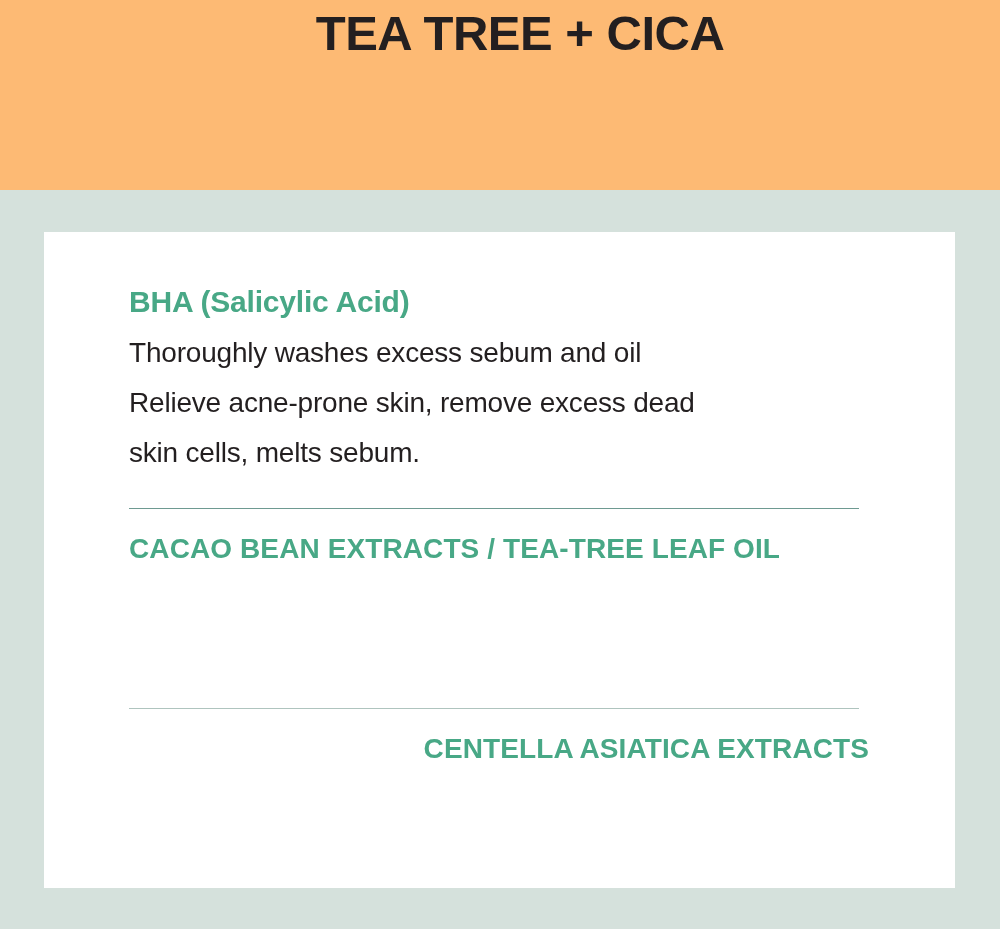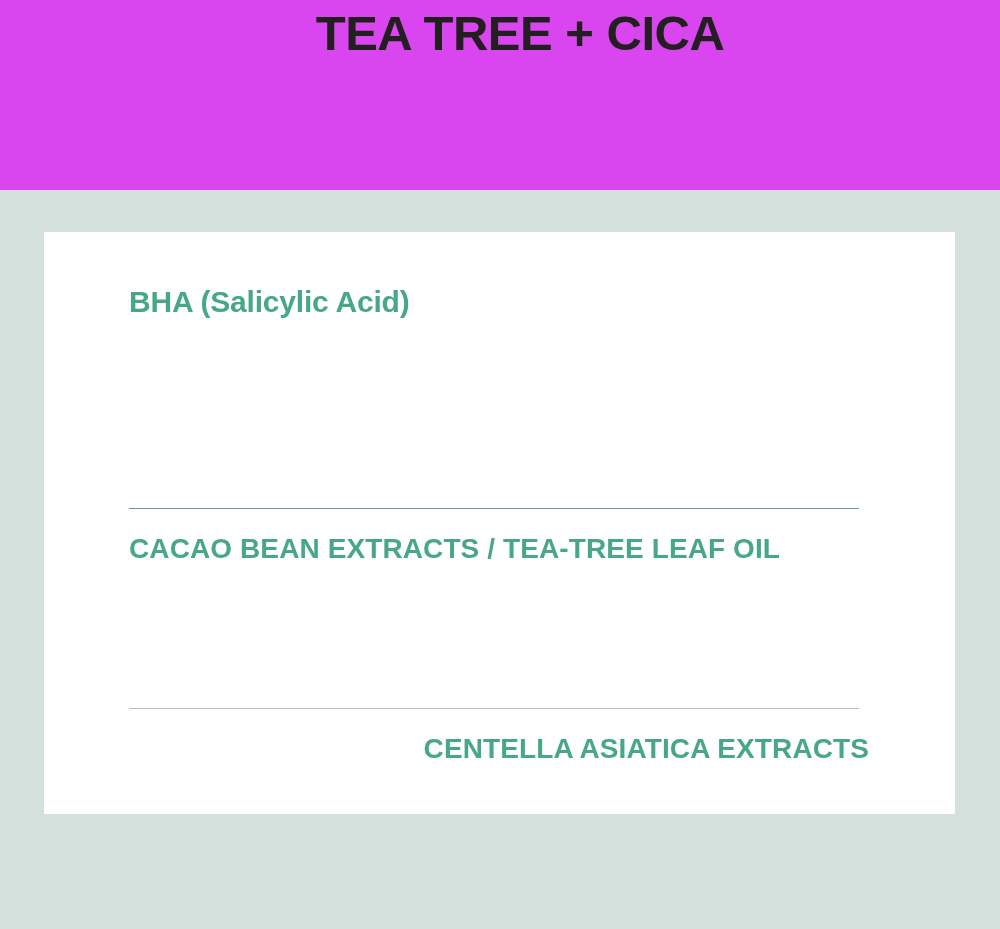--- a/index.html
+++ b/index.html
@@ -23,21 +23,21 @@
     background: #FBFBFB;
   }
 
   
   .header-band {
     position: absolute;
     left: 0;
     top: 0;
     width: 1000px;
     height: 190px;
-    background: #d946ef;
+    background: #fdba74;
     display: flex;
     flex-direction: column;
     align-items: center;
     justify-content: flex-start;
     padding-top: 2px;
     box-sizing: border-box;
     padding-left: 40px;
   }
   .title-line {
     font-size: 49px;
@@ -58,21 +58,21 @@
     height: 739px;
     background: #D5E1DC;
   }
 
   
   .card {
     position: absolute;
     left: 44px;
     top: 42px;       
     width: 911px;    
-    height: 582px;   
+    height: 656px;   
     background: #FFFFFF;
     box-sizing: border-box;
     padding: 16px;
   }
 
   .card-inner {
     position: absolute;
     left: 85px;   
     top: 0;
     width: 740px;
@@ -145,20 +145,25 @@
     <div class="title-line">TEA TREE + CICA</div>
   </div>
 
   <div class="mint-area">
 
     <div class="card">
       <div class="card-inner">
 
         <div class="block block-1">
           <div class="ing-heading mixed">BHA (Salicylic Acid)</div>
+          <div class="ing-body">
+            <span class="line">Thoroughly washes excess sebum and oil</span>
+            <span class="line">Relieve acne-prone skin, remove excess dead</span>
+            <span class="line">skin cells, melts sebum.</span>
+          </div>
         </div>
 
         <hr class="divider divider-1">
 
         <div class="block block-2">
           <div class="ing-heading caps">CACAO BEAN EXTRACTS / TEA-TREE LEAF OIL</div>
           <div class="ing-body">
           </div>
         </div>
 

